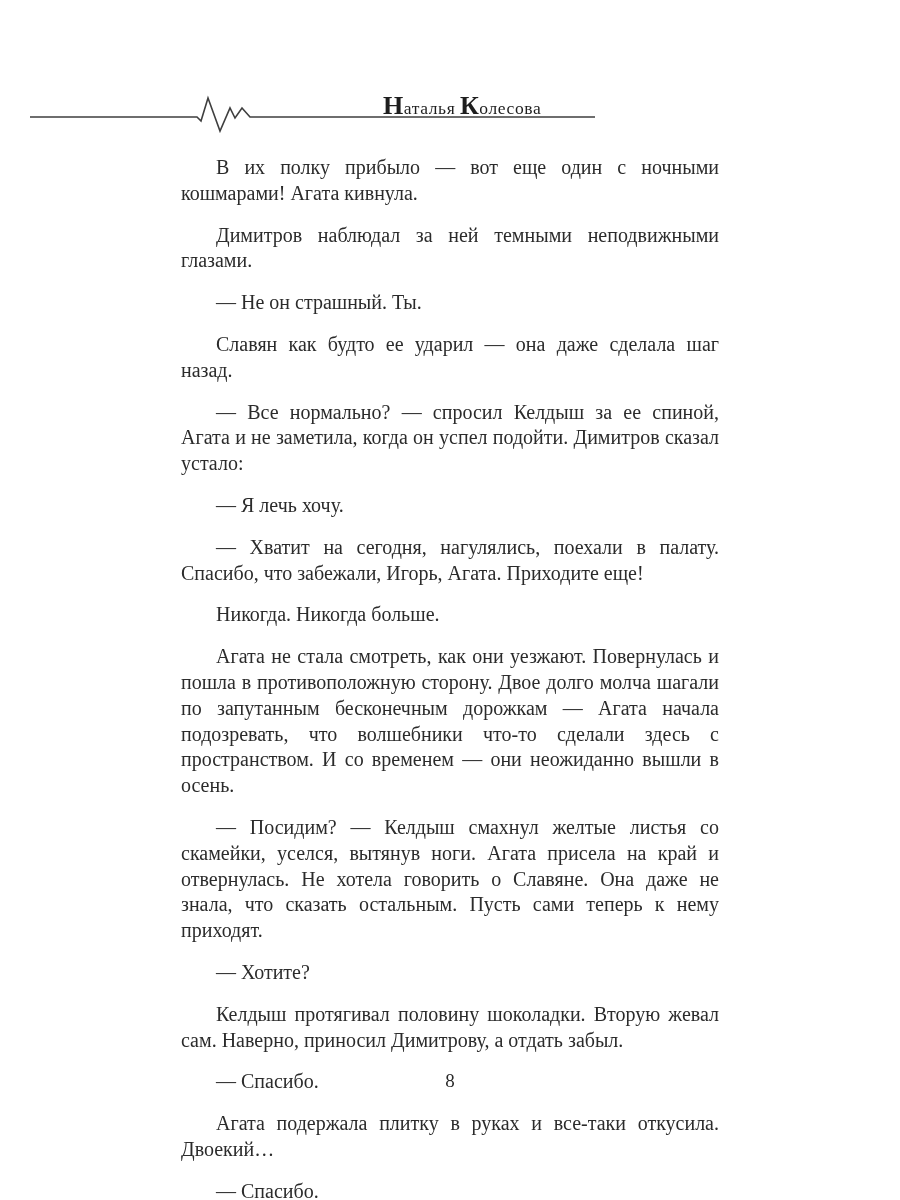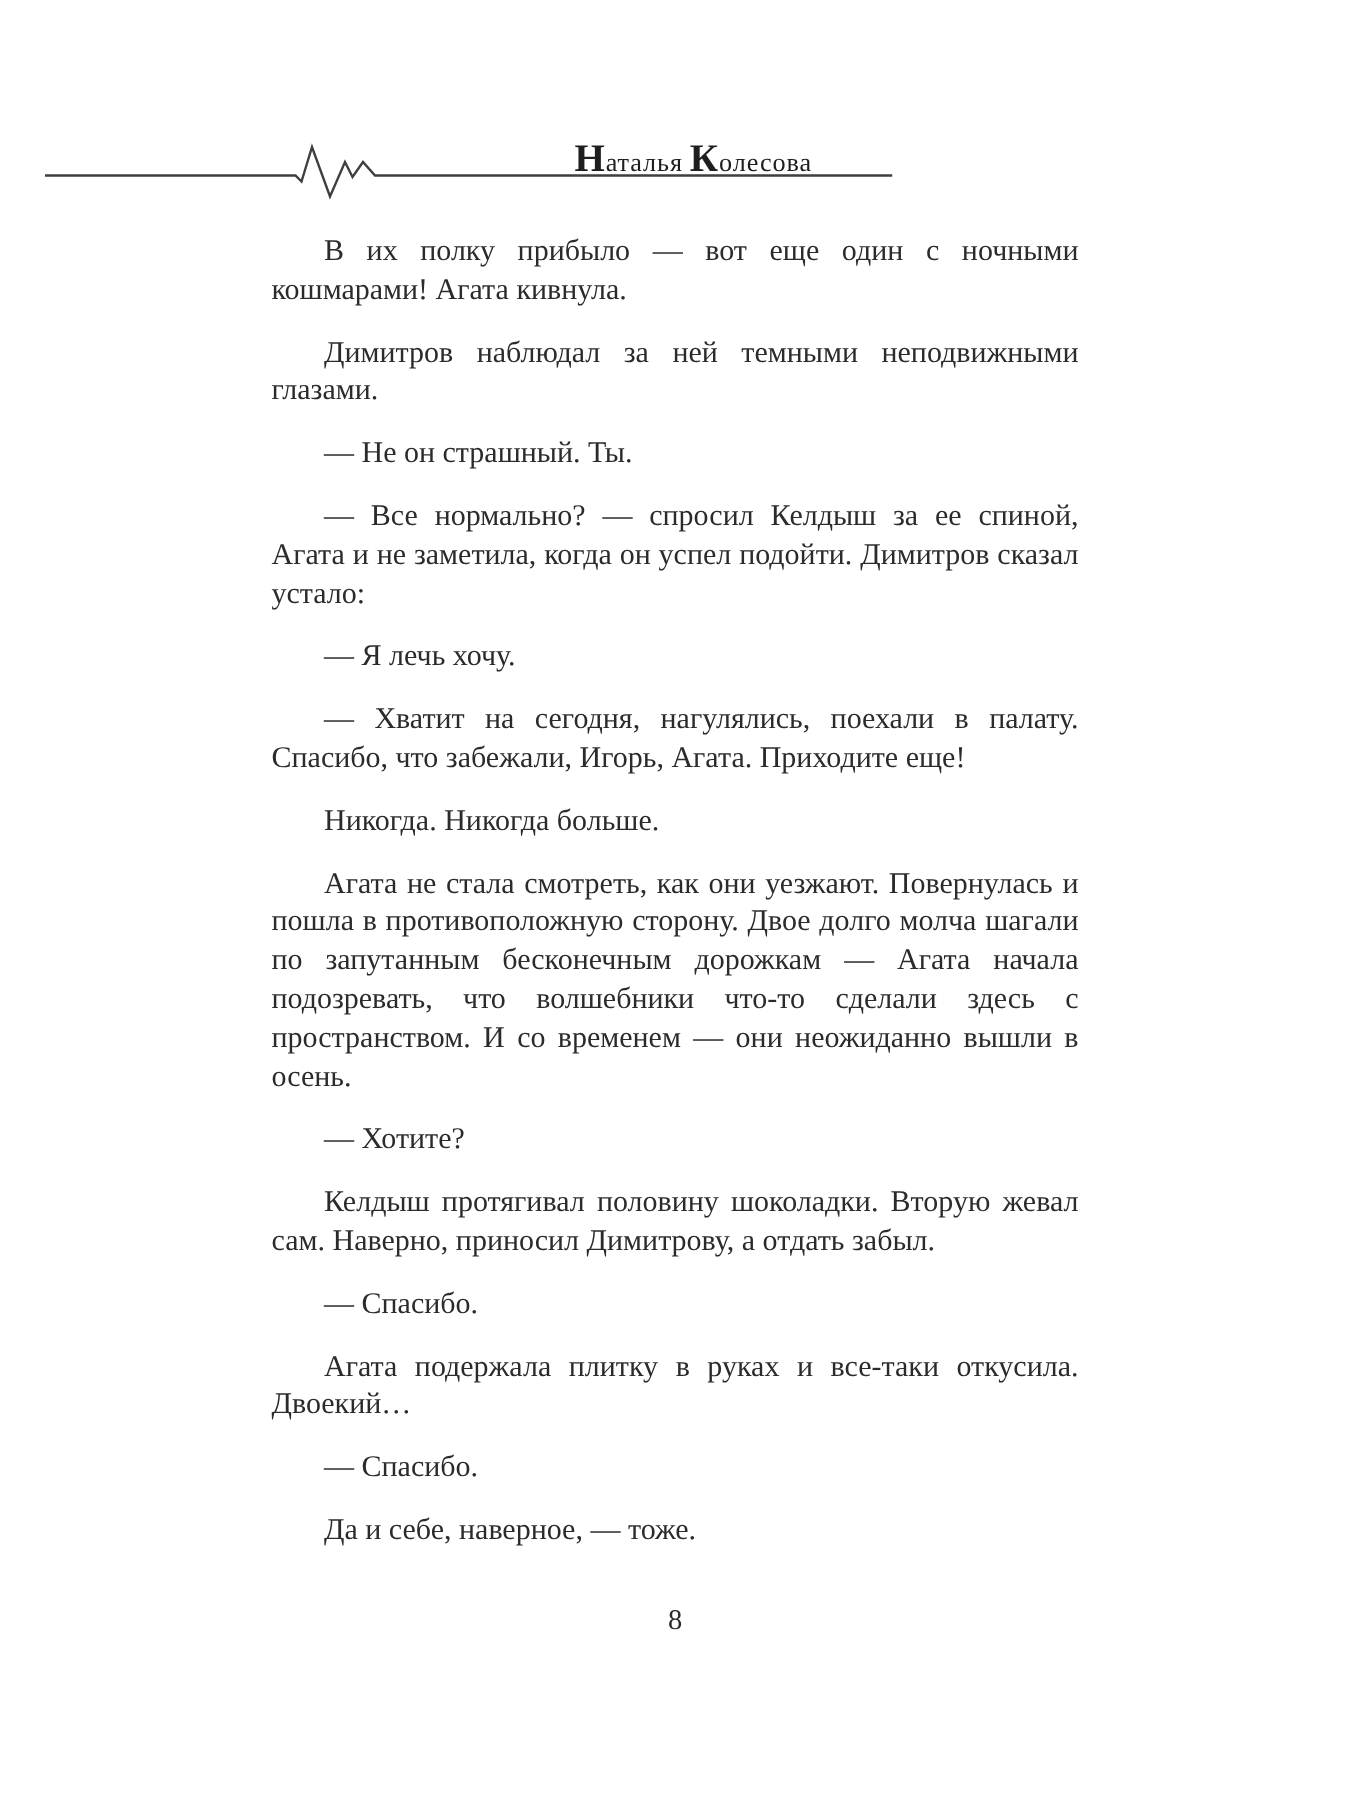--- a/index.html
+++ b/index.html
@@ -89,25 +89,27 @@
     <div class="author">
       <span class="init">Н</span><span class="rest">аталья</span>
       <span class="init">К</span><span class="rest">олесова</span>
     </div>
   </div>
 
   <div class="text-block">
     <p>В их полку прибыло — вот еще один с ночными кошмарами! Агата кивнула.</p>
     <p>Димитров наблюдал за ней темными неподвижными глазами.</p>
     <p>— Не он страшный. Ты.</p>
+    <p>Славян как будто ее ударил — она даже сделала шаг назад.</p>
     <p>— Все нормально? — спросил Келдыш за ее спиной, Агата и не заметила, когда он успел подойти. Димитров сказал устало:</p>
     <p>— Я лечь хочу.</p>
     <p>— Хватит на сегодня, нагулялись, поехали в палату. Спасибо, что забежали, Игорь, Агата. Приходите еще!</p>
     <p>Никогда. Никогда больше.</p>
     <p>Агата не стала смотреть, как они уезжают. Повернулась и пошла в противоположную сторону. Двое долго молча шагали по запутанным бесконечным дорожкам — Агата начала подозревать, что волшебники что-то сделали здесь с пространством. И со вре­менем — они неожиданно вышли в осень.</p>
+    <p>— Посидим? — Келдыш смахнул желтые листья со скамейки, уселся, вытянув ноги. Агата присела на край и отвернулась. Не хо­тела говорить о Славяне. Она даже не знала, что сказать остальным. Пусть сами теперь к нему приходят.</p>
     <p>— Хотите?</p>
     <p>Келдыш протягивал половину шоколадки. Вторую жевал сам. Наверно, приносил Димитрову, а отдать забыл.</p>
     <p>— Спасибо.</p>
     <p>Агата подержала плитку в руках и все-таки откусила. Двое­кий…</p>
     <p>— Спасибо.</p>
     <p>Да и себе, наверное, — тоже.</p>
   </div>
 
   <div class="page-number">8</div>
 

